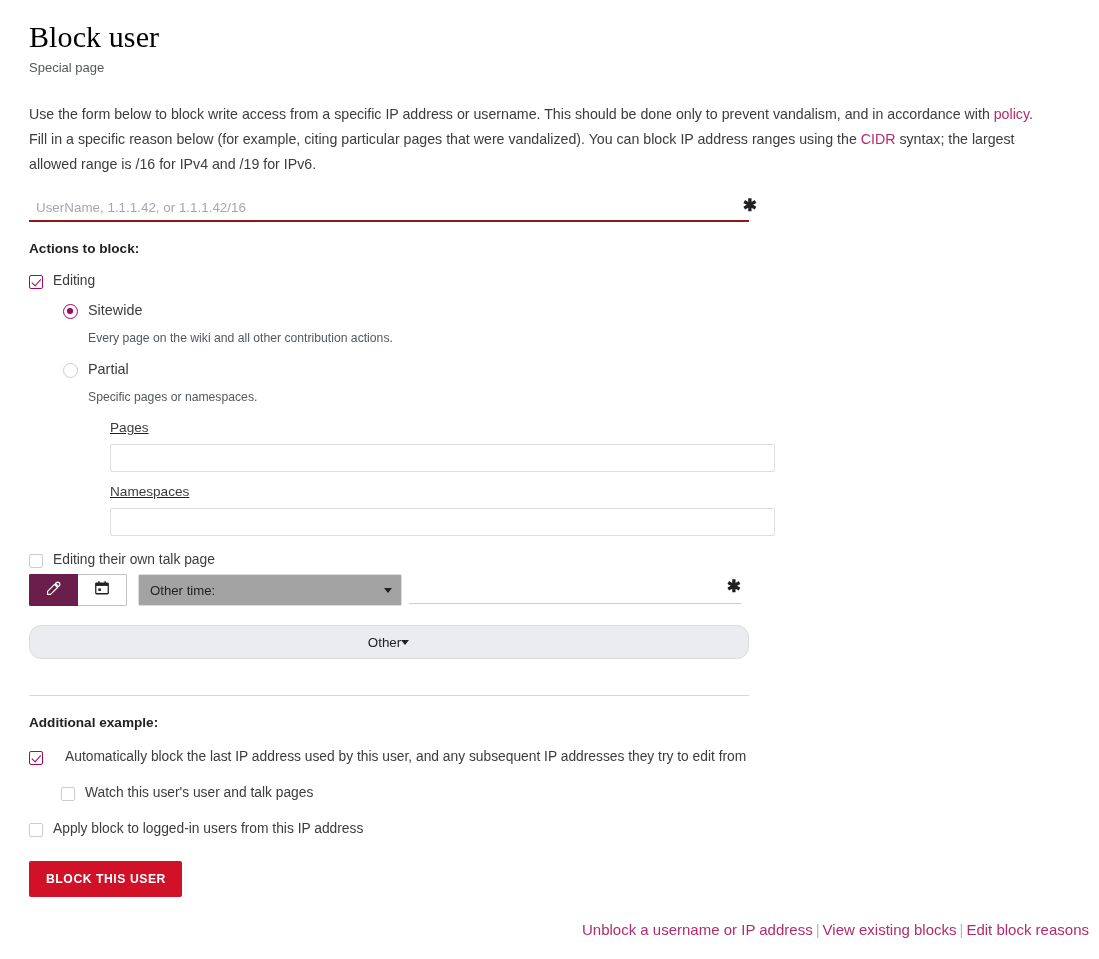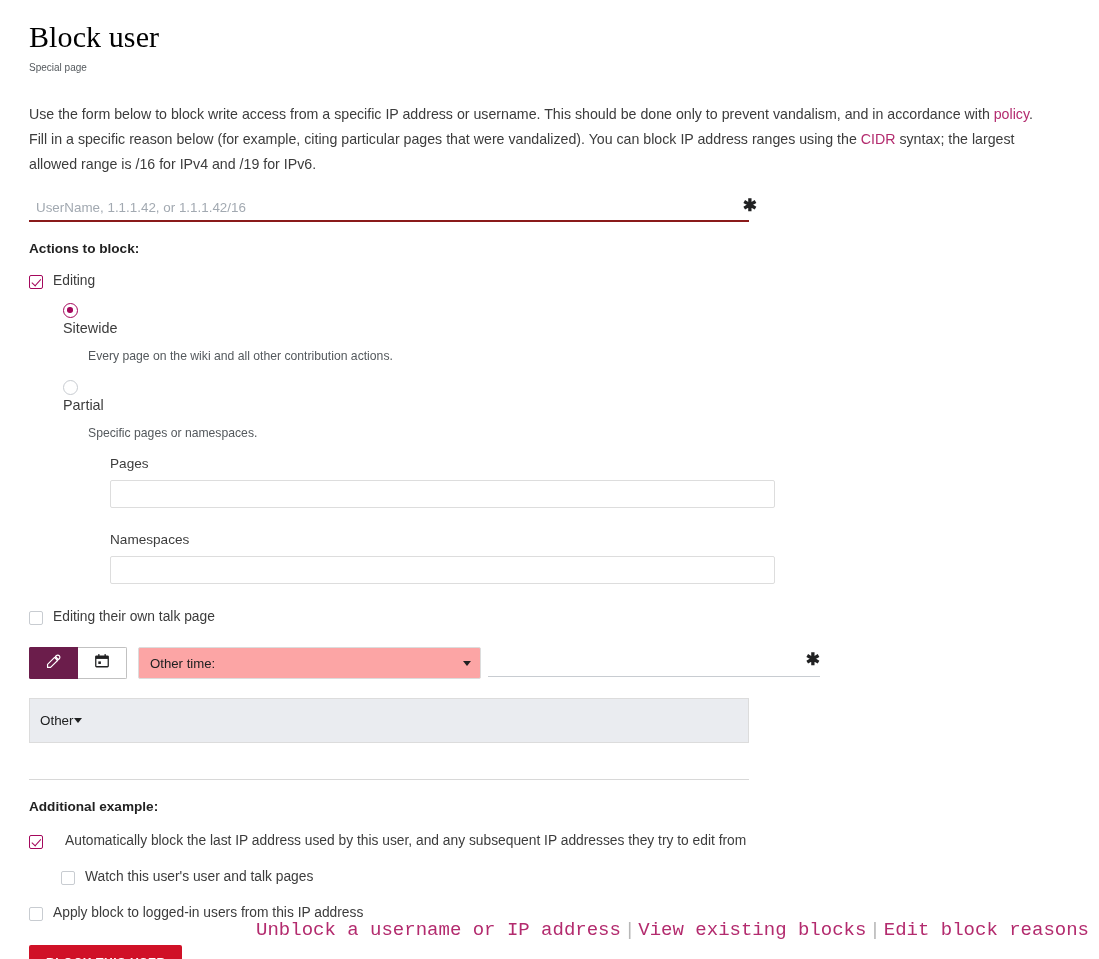--- a/index.html
+++ b/index.html
@@ -25,21 +25,21 @@
   .page-title {
     font-family: "Liberation Serif", serif;
     font-weight: 400;
     font-size: 30px;
     line-height: 38px;
     color: #000000;
     margin: 0 0 4px 0;
     letter-spacing: 0.1px;
   }
   .page-subtitle {
-    font-size: 10px;
+    font-size: 13px;
     line-height: 16px;
     color: #54595d;
     margin: 0 0 26px 0;
   }
 
   
   .intro {
     font-size: 14.2px;
     line-height: 25px;
     color: #3c3c3c;
@@ -130,23 +130,22 @@
   .chk-label {
     font-size: 13.8px;
     line-height: 21px;
     color: #3c3c3c;
     max-width: 700px;
   }
 
   .radio-group { margin: 9px 0 0 34px; }
   .radio-row {
     display: flex;
-    align-items: flex-start;
+    align-items: center;
     margin-bottom: 1px;
-    flex-direction: column;
   }
   .radio {
     width: 15px;
     height: 15px;
     min-width: 15px;
     border: 1px solid #c8ccd1;
     border-radius: 50%;
     background: #ffffff;
     box-sizing: border-box;
     margin-top: 3px;
@@ -173,21 +172,21 @@
     color: #3c3c3c;
   }
   .radio-help {
     font-size: 12.2px;
     line-height: 17px;
     color: #54595d;
     margin: 10px 0 12px 25px;
   }
 
   
-  .sub-field { margin: 0 0 22px 47px; }
+  .sub-field { margin: 0 0 10px 47px; text-decoration: underline; }
   .sub-field-label {
     font-size: 13.6px;
     line-height: 19px;
     color: #3c3c3c;
     margin-bottom: 7px;
   }
   .box-input {
     width: 665px;
     height: 28px;
     border: 1px solid #dddddd;
@@ -233,23 +232,23 @@
     background: #6b1d4b;
     border: 1px solid #6b1d4b;
   }
   .tgl-btn.inactive {
     background: #ffffff;
     border: 1px solid #c1c1c1;
     border-left: 0;
   }
 
   .select-box {
-    width: 343px;
+    width: 264px;
     height: 32px;
-    background: #fca5a5;
+    background: #a3a3a3;
     border: 1px solid #dcdcdc;
     border-radius: 2px;
     box-sizing: border-box;
     display: flex;
     align-items: center;
     padding: 0 9px 0 11px;
     justify-content: space-between;
     cursor: pointer;
   }
   .select-box .sel-text {
@@ -279,28 +278,28 @@
     font-family: "Liberation Sans", sans-serif;
     font-size: 13.4px;
     padding-left: 6px;
     box-sizing: border-box;
   }
   .exp-input-wrap .req-star { right: 0px; top: 2px; }
 
   
   .wide-select {
     width: 720px;
-    height: 45px;
+    height: 34px;
     background: #eaecf0;
     border: 1px solid #dcdcdc;
-    border-radius: 0;
+    border-radius: 12px;
     box-sizing: border-box;
     display: flex;
     align-items: center;
-    justify-content: flex-start;
+    justify-content: center;
     padding: 0 11px 0 10px;
     cursor: pointer;
   }
   .wide-select .sel-text {
     font-size: 13.4px;
     color: #202122;
   }
 
   .divider {
     width: 720px;
@@ -323,25 +322,24 @@
     padding: 11px 16px 11px 17px;
     cursor: pointer;
     text-transform: uppercase;
   }
 
   
   .footer-links {
     position: absolute;
     right: 10px;
     top: 920px;
-    font-size: 19px;
+    font-size: 15px;
     line-height: 20px;
     color: #b32b6e;
     white-space: nowrap;
-    font-family: Liberation Mono, monospace;
   }
   .footer-links .sep {
     color: #b7b7b7;
     padding: 0 3px;
   }
 </style>
 </head>
 <body>
 
 <div class="page">
@@ -386,21 +384,21 @@
     </div>
 
     <div class="sub-field">
       <div class="sub-field-label">Namespaces</div>
       <div class="box-input">
         <input type="text" style="">
       </div>
     </div>
   </div>
 
-  <div class="chk-row" style="margin-top:13px;margin-bottom:20px;">
+  <div class="chk-row" style="margin-top:13px;margin-bottom:4px;">
     <span class="chk"></span>
     <span class="chk-label">Editing their own talk page</span>
   </div>
 
   
   <div class="exp-row" style="margin-bottom:19px;">
     <div class="btn-group">
       <div class="tgl-btn active">
         <span>
           <svg width="17" height="17" viewBox="0 0 20 20" aria-hidden="true">

